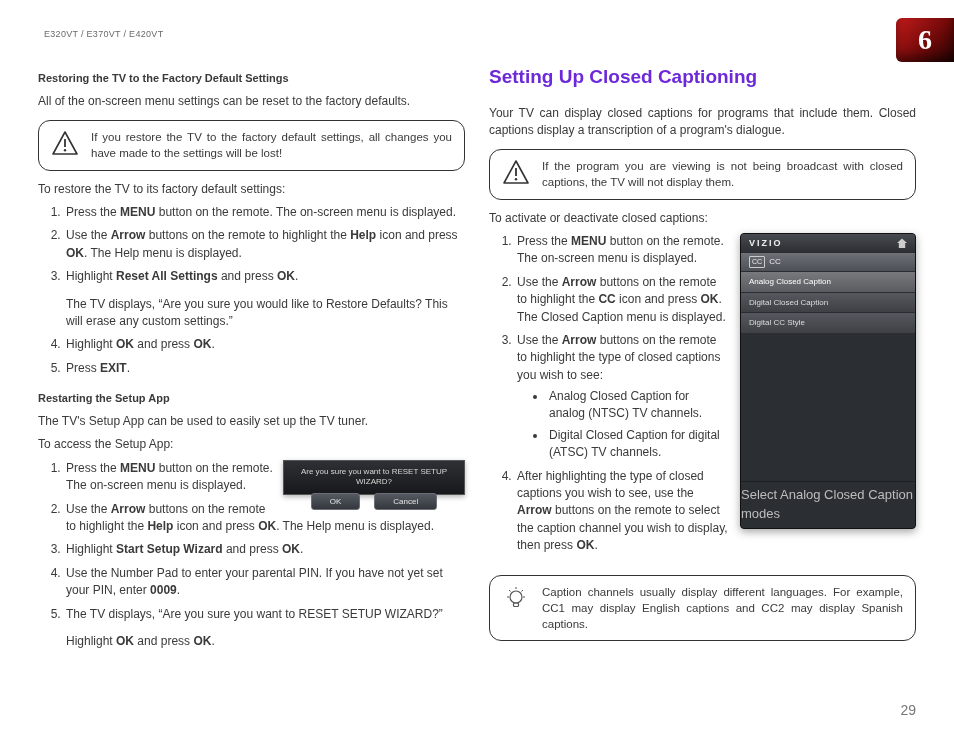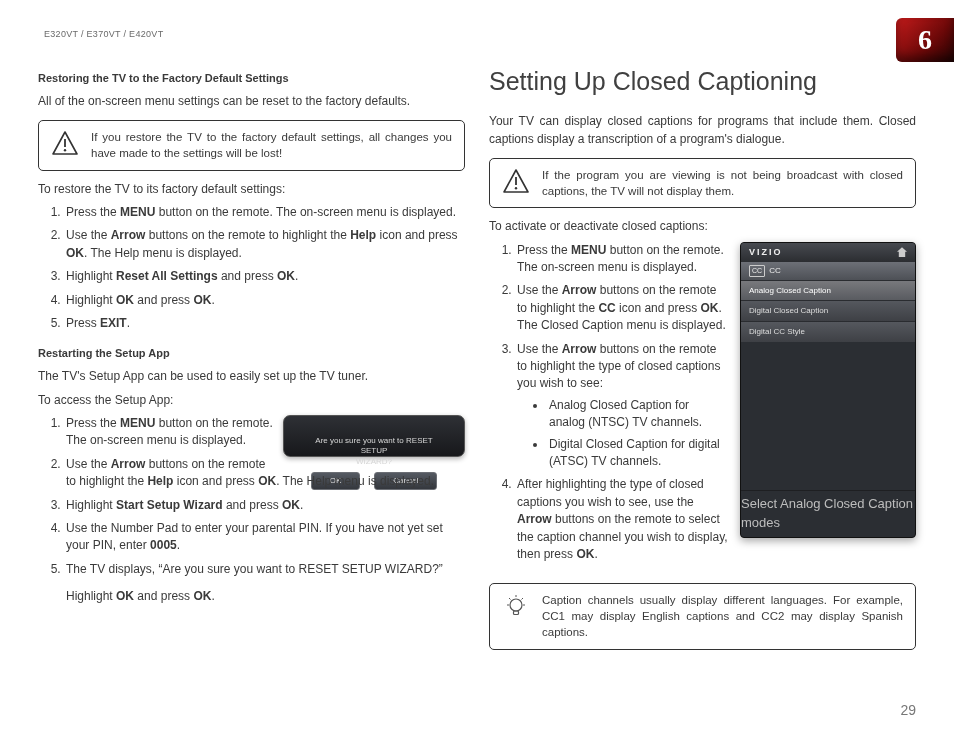--- a/index.html
+++ b/index.html
@@ -4,34 +4,34 @@
 <style>
 :root{--ink:#3a3a3a;--paper:#fff;--rule:#888;--accent:#8a0f0f;--tv-dark:#2b2e33;--tv-mid:#44474d;--tv-light:#6a6d73}
 *{box-sizing:border-box}
 body{margin:0;background:var(--paper);font-family:Helvetica,Arial,sans-serif;color:var(--ink);font-size:12px;line-height:1.45}
 .page{width:954px;height:738px;position:relative;padding:28px 38px 20px}
 .hdr{font-size:9px;letter-spacing:.3px;color:#6a6a6a;margin-left:6px}
 .chapter-tab{position:absolute;top:18px;right:0;width:58px;height:44px;background:linear-gradient(135deg,#c41b1b 0%,#6b0808 60%,#200303 100%);border-radius:6px 0 0 6px;display:flex;align-items:center;justify-content:center;box-shadow:inset 0 -6px 10px rgba(0,0,0,.4)}
 .chapter-tab span{color:#fff;font-size:28px;font-weight:700;font-family:Georgia,serif}
 .cols{display:flex;gap:24px;margin-top:16px}
 .col{flex:1;min-width:0}
-h2.section{font-weight:400;font-size:25px;margin:6px 0 14px;color:#404040;font-family:"Helvetica Neue",Helvetica,Arial,sans-serif}
+h2.section{font-weight:700;font-size:19px;margin:6px 0 14px;color:#6d28d9;font-family:"Helvetica Neue",Helvetica,Arial,sans-serif}
 h3.sub{font-size:11px;font-weight:700;margin:14px 0 4px}
 p{margin:6px 0}
 p.just{text-align:justify}
 ol{margin:6px 0 10px;padding-left:26px}
 ol li{margin:6px 0;padding-left:2px}
 ul.bul{list-style:disc;margin:4px 0;padding-left:30px}
 ul.bul li{margin:4px 0}
 b{font-weight:700}
-.callout{border:1.5px solid #333;border-radius:5px;padding:8px 12px;margin:10px 0;display:flex;align-items:flex-start;gap:12px}
+.callout{border:1.5px solid #333;border-radius:12px;padding:8px 12px;margin:10px 0;display:flex;align-items:flex-start;gap:12px}
 .callout .ico{flex:0 0 28px;display:flex;align-items:center;justify-content:center;margin-top:2px}
 .callout .txt{flex:1;text-align:justify;font-size:11.5px;line-height:1.4}
 svg{display:block}
-.dialog-box{float:right;width:182px;height:35px;background:linear-gradient(#2e3035,#17181b);border:1px solid #555;border-radius:7px;color:#d6d6d6;font-size:8px;text-align:center;padding:20px;margin:0 0 6px 10px;box-shadow:0 2px 5px rgba(0,0,0,.3)}
+.dialog-box{float:right;width:182px;height:35px;background:linear-gradient(#2e3035,#17181b);border:1px solid #555;border-radius:0;color:#d6d6d6;font-size:8px;text-align:center;padding:6px;margin:0 0 6px 10px;box-shadow:0 2px 5px rgba(0,0,0,.3)}
 .dialog-box .q{line-height:1.3;margin-bottom:5px}
 .dialog-box .btns{display:flex;justify-content:center;gap:14px}
 .dialog-box .btn{background:linear-gradient(#555a62,#34373d);border:1px solid #6b6e74;border-radius:3px;padding:2px 18px;font-size:8px;color:#e4e4e4}
 .tv-menu{float:right;width:176px;height:296px;background:var(--tv-dark);border:1px solid #111;border-radius:4px;margin:0 0 10px 12px;color:#d4d4d4;font-size:8px;box-shadow:0 3px 8px rgba(0,0,0,.35);display:flex;flex-direction:column;overflow:hidden}
 .tv-top{background:linear-gradient(#474a50,#2b2d31);padding:3px 8px;display:flex;justify-content:space-between;align-items:center;font-size:9px;letter-spacing:2px;font-weight:700;color:#eee}
 .tv-crumb{background:linear-gradient(#6d7077,#4d5056);padding:3px 8px;font-size:8px;color:#eee;display:flex;align-items:center;gap:4px}
 .tv-row{background:linear-gradient(#55585e,#3e4045);padding:4px 8px;border-top:1px solid #2a2c30;font-size:8px;color:#ddd}
 .tv-row.sel{background:linear-gradient(#78797d,#595b60);color:#fff}
 .tv-body{flex:1}
 .tv-foot-msg{padding:4px 0;font-size:13px;color:#bdbdbd;border-top:1px solid #1e1f22}
@@ -69,20 +69,21 @@
             </svg>
         </div>
         <div class="txt">If you restore the TV to the factory default settings, all changes you have made to the settings will be lost!</div>
       </div>
 
       <p>To restore the TV to its factory default settings:</p>
       <ol>
         <li><span>Press the </span><b>MENU</b><span> button on the remote. The on-screen menu is displayed.</span></li>
         <li><span>Use the </span><b>Arrow</b><span> buttons on the remote to highlight the </span><b>Help</b><span> icon and press </span><b>OK</b><span>. The Help menu is displayed.</span></li>
         <li><span>Highlight </span><b>Reset All Settings</b><span> and press </span><b>OK</b><span>.</span>
+          <p style="margin-top:10px">The TV displays, “Are you sure you would like to Restore Defaults? This will erase any custom settings.”</p>
         </li>
         <li><span>Highlight </span><b>OK</b><span> and press </span><b>OK</b><span>.</span></li>
         <li><span>Press </span><b>EXIT</b><span>.</span></li>
       </ol>
 
       <h3 class="sub">Restarting the Setup App</h3>
       <p>The TV's Setup App can be used to easily set up the TV tuner.</p>
       <p>To access the Setup App:</p>
 
       <div class="dialog-box">
@@ -90,21 +91,21 @@
         <div class="btns">
           <div class="btn">OK</div>
           <div class="btn">Cancel</div>
         </div>
       </div>
 
       <ol>
         <li><span>Press the </span><b>MENU</b><span> button on the remote. The on-screen menu is displayed.</span></li>
         <li><span>Use the </span><b>Arrow</b><span> buttons on the remote to highlight the </span><b>Help</b><span> icon and press </span><b>OK</b><span>. The Help menu is displayed.</span></li>
         <li><span>Highlight </span><b>Start Setup Wizard</b><span> and press </span><b>OK</b><span>.</span></li>
-        <li><span>Use the Number Pad to enter your parental PIN. If you have not yet set your PIN, enter </span><b>0005</b><span>.</span></li>
+        <li><span>Use the Number Pad to enter your parental PIN. If you have not yet set your PIN, enter </span><b>0009</b><span>.</span></li>
         <li><span>The TV displays, “Are you sure you want to RESET SETUP WIZARD?”</span>
           <p style="margin-top:10px"><span>Highlight </span><b>OK</b><span> and press </span><b>OK</b><span>.</span></p>
         </li>
       </ol>
     </div>
 
     <div class="col">
       <h2 class="section">Setting Up Closed Captioning</h2>
       <p class="just">Your TV can display closed captions for programs that include them. Closed captions display a transcription of a program's dialogue.</p>
 

